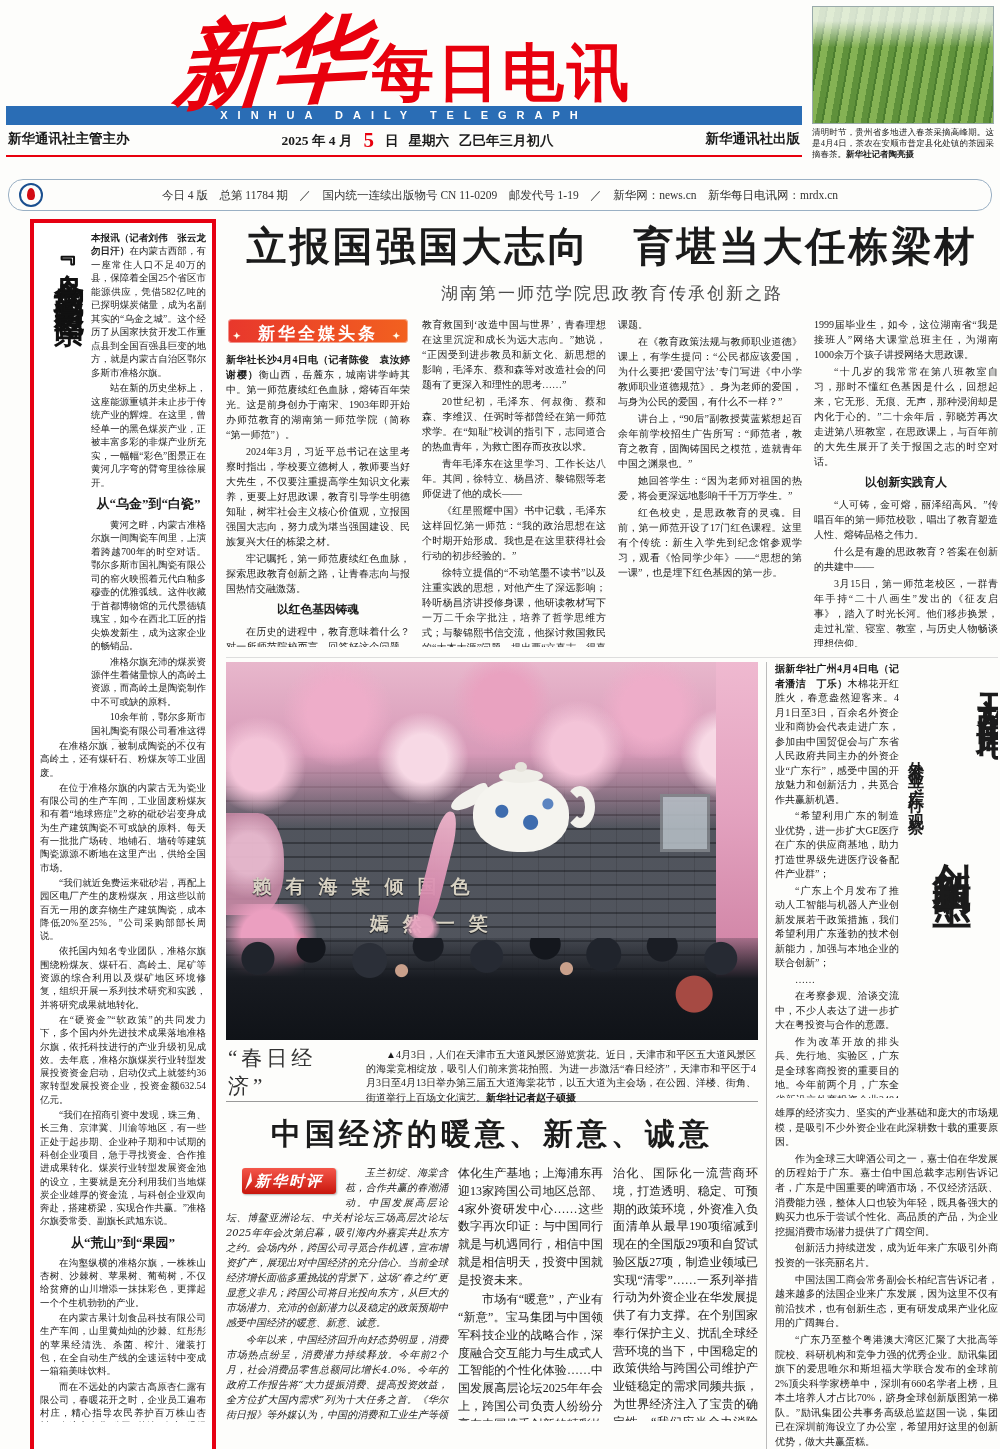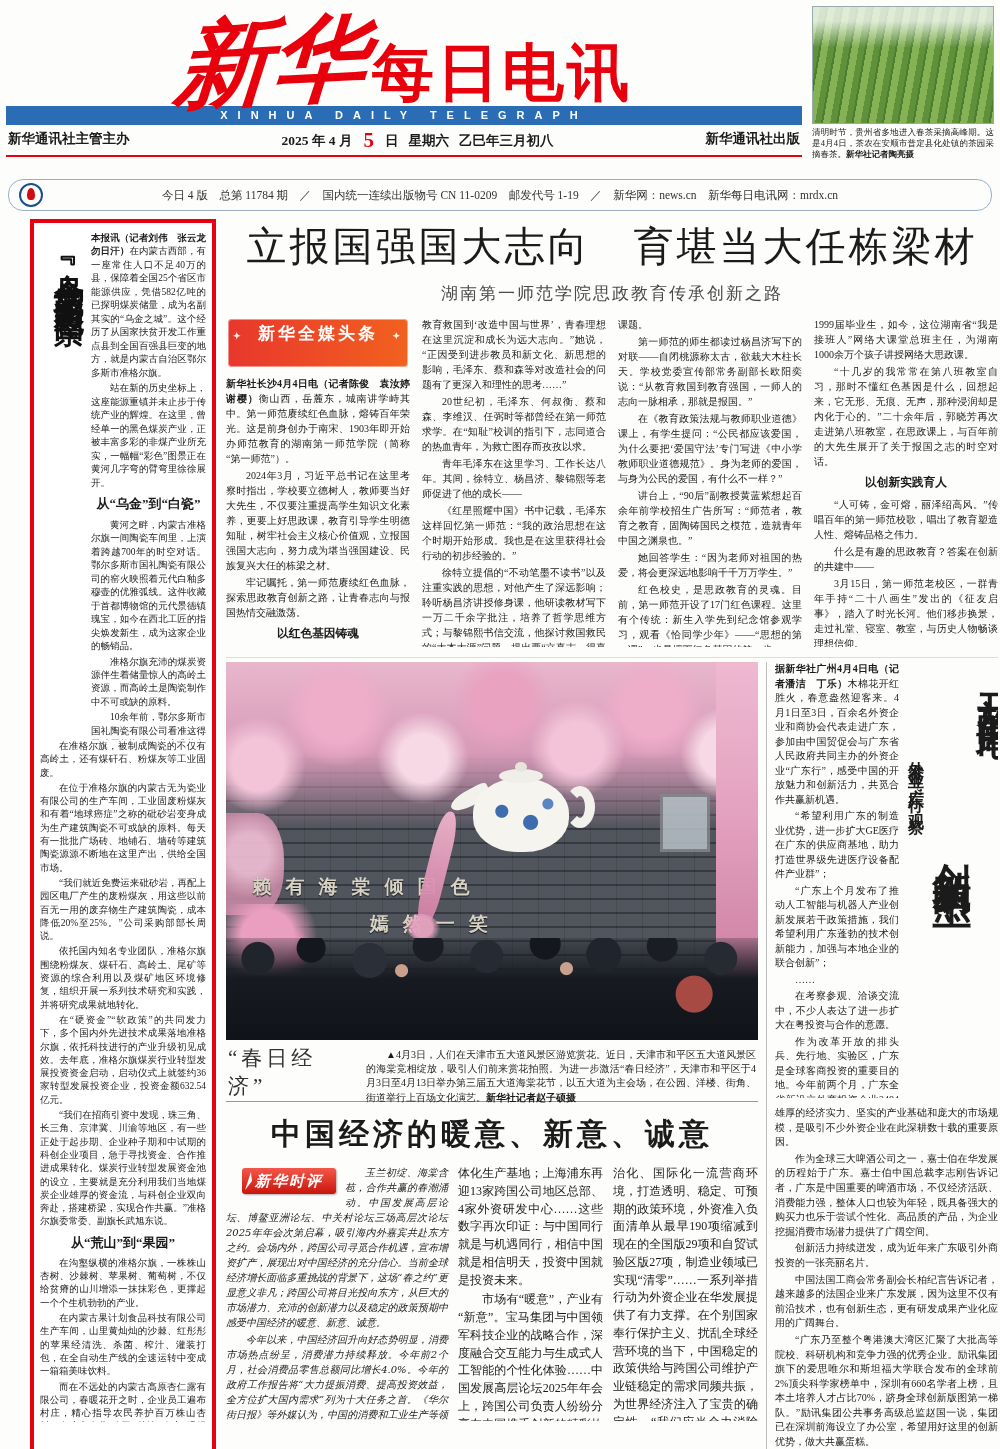--- a/index.html
+++ b/index.html
@@ -50,25 +50,25 @@
   .red-box{width:186px;flex:none;border:4px solid #e60012;padding:9px 6px;box-sizing:border-box;height:1437px;overflow:hidden;background:#fff}
   .secA{display:flex;gap:5px;height:508px;overflow:hidden}
   .vhead{writing-mode:vertical-rl;font-size:30px;font-weight:900;letter-spacing:4px;line-height:1.1;
          width:46px;padding-top:14px;color:#111}
   .secA-text{flex:1;font-size:9.5px;line-height:1.42}
   .secA-text h3,.secB h3{font-size:13px}
   .secB{font-size:9.5px;line-height:1.4;height:682px;overflow:hidden}
 
   
   .main-col{flex:1;min-width:0;display:flex;flex-direction:column}
-  .top-story h1{font-size:40px;font-weight:400;text-align:center;letter-spacing:3px;margin:0 0 8px}
+  .top-story h1{font-size:40px;font-weight:700;text-align:center;letter-spacing:3px;margin:0 0 8px}
   .top-story .deck{font-size:17px;text-align:center;color:#4a4a4a;letter-spacing:2px;margin:0 0 12px;font-family:"Liberation Sans",sans-serif}
   .cols4{display:flex;gap:12px;height:330px;overflow:hidden}
   .cols4 .col{flex:1;font-size:10px;line-height:1.5;min-width:0;overflow:hidden}
-  .badge-quan{background:linear-gradient(90deg,#e8372c,#f2611f);color:#fff;border-radius:4px;height:48px;
+  .badge-quan{background:linear-gradient(90deg,#e8372c,#f2611f);color:#fff;border-radius:4px;height:24px;
               line-height:30px;text-align:center;font-weight:900;font-size:17px;letter-spacing:3px;margin:2px 2px 9px;position:relative;
               font-family:"Liberation Sans",sans-serif;box-shadow:inset 0 0 0 1px rgba(255,255,255,.45)}
   .badge-quan::before,.badge-quan::after{content:"✦";position:absolute;font-size:9px;color:#ffe;top:2px}
   .badge-quan::before{left:5px}.badge-quan::after{right:5px}
 
   
   .mid-grid{display:flex;gap:8px;margin-top:10px;border-top:1px solid #ddd;padding-top:4px}
   .left-sub{width:532px;flex:none}
   .big-photo{position:relative;height:378px;background:#4b4f58;overflow:hidden;
      background-image:repeating-linear-gradient(0deg,rgba(0,0,0,.28) 0 2px,rgba(255,255,255,.03) 2px 14px),
@@ -231,21 +231,20 @@
           <div class="col">
             <p class="noind">教育救国到‘改造中国与世界’，青春理想在这里沉淀和成长为远大志向。”她说，“正因受到进步教员和新文化、新思想的影响，毛泽东、蔡和森等对改造社会的问题有了更深入和理性的思考……”</p>
             <p>20世纪初，毛泽东、何叔衡、蔡和森、李维汉、任弼时等都曾经在第一师范求学。在“知耻”校训的指引下，志同道合的热血青年，为救亡图存而孜孜以求。</p>
             <p>青年毛泽东在这里学习、工作长达八年。其间，徐特立、杨昌济、黎锦熙等老师促进了他的成长——</p>
             <p>《红星照耀中国》书中记载，毛泽东这样回忆第一师范：“我的政治思想在这个时期开始形成。我也是在这里获得社会行动的初步经验的。”</p>
             <p>徐特立提倡的“不动笔墨不读书”以及注重实践的思想，对他产生了深远影响；聆听杨昌济讲授修身课，他研读教材写下一万二千余字批注，培养了哲学思维方式；与黎锦熙书信交流，他探讨救国救民的“大本大源”问题，提出要“立真志，得真理”……</p>
 
           </div>
           <div class="col">
             <p class="noind">课题。</p>
-            <p>第一师范的师生都读过杨昌济写下的对联——自闭桃源称太古，欲栽大木柱长天。学校党委宣传部常务副部长欧阳奕说：“从教育救国到教育强国，一师人的志向一脉相承，那就是报国。”</p>
             <p>在《教育政策法规与教师职业道德》课上，有学生提问：“公民都应该爱国，为什么要把‘爱国守法’专门写进《中小学教师职业道德规范》。身为老师的爱国，与身为公民的爱国，有什么不一样？”</p>
             <p>讲台上，“90后”副教授黄蓝紫想起百余年前学校招生广告所写：“师范者，教育之教育，固陶铸国民之模范，造就青年中国之渊泉也。”</p>
             <p>她回答学生：“因为老师对祖国的热爱，将会更深远地影响千千万万学生。”</p>
             <p>红色校史，是思政教育的灵魂。目前，第一师范开设了17门红色课程。这里有个传统：新生入学先到纪念馆参观学习，观看《恰同学少年》——“思想的第一课”，也是埋下红色基因的第一步。</p>
 
           </div>
           <div class="col">
             <p class="noind">1999届毕业生，如今，这位湖南省“我是接班人”网络大课堂总班主任，为湖南1000余万个孩子讲授网络大思政课。</p>
             <p>“十几岁的我常常在第八班教室自习，那时不懂红色基因是什么，回想起来，它无形、无痕、无声，那种浸润却是内化于心的。”二十余年后，郭晓芳再次走进第八班教室，在思政课上，与百年前的大先生展开了关于报国之志的时空对话。</p>
             <h3>以创新实践育人</h3>

